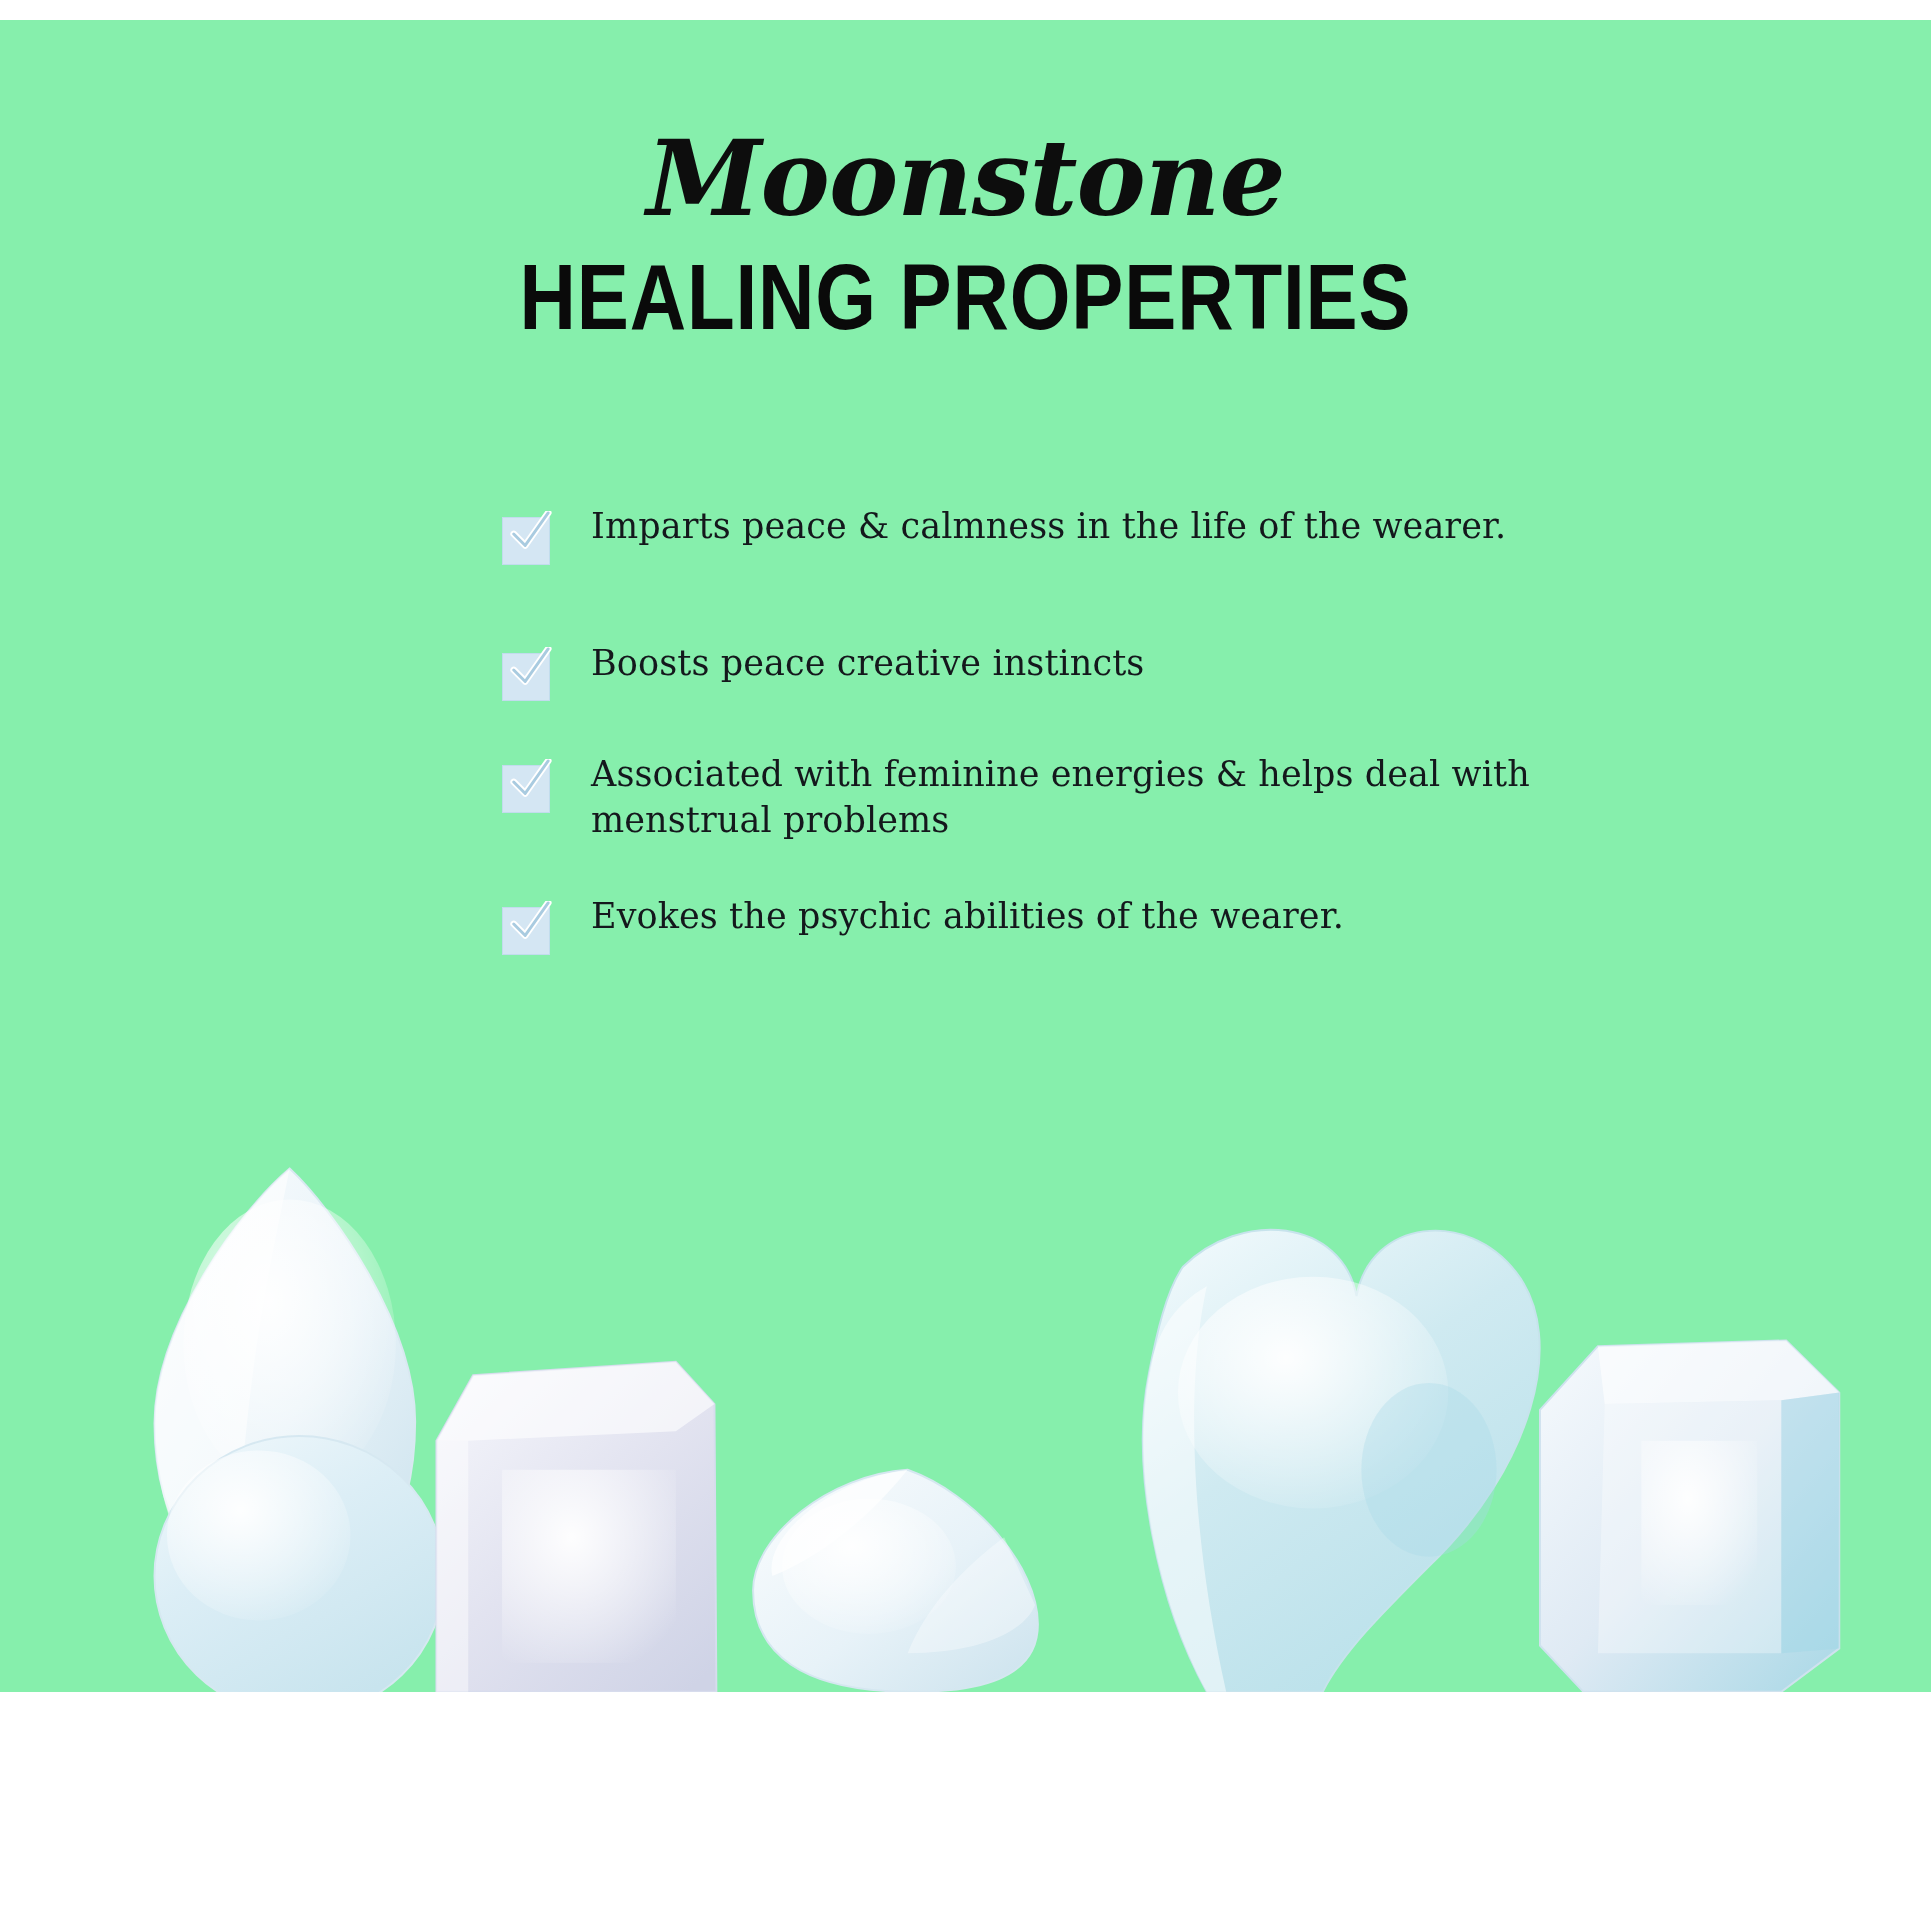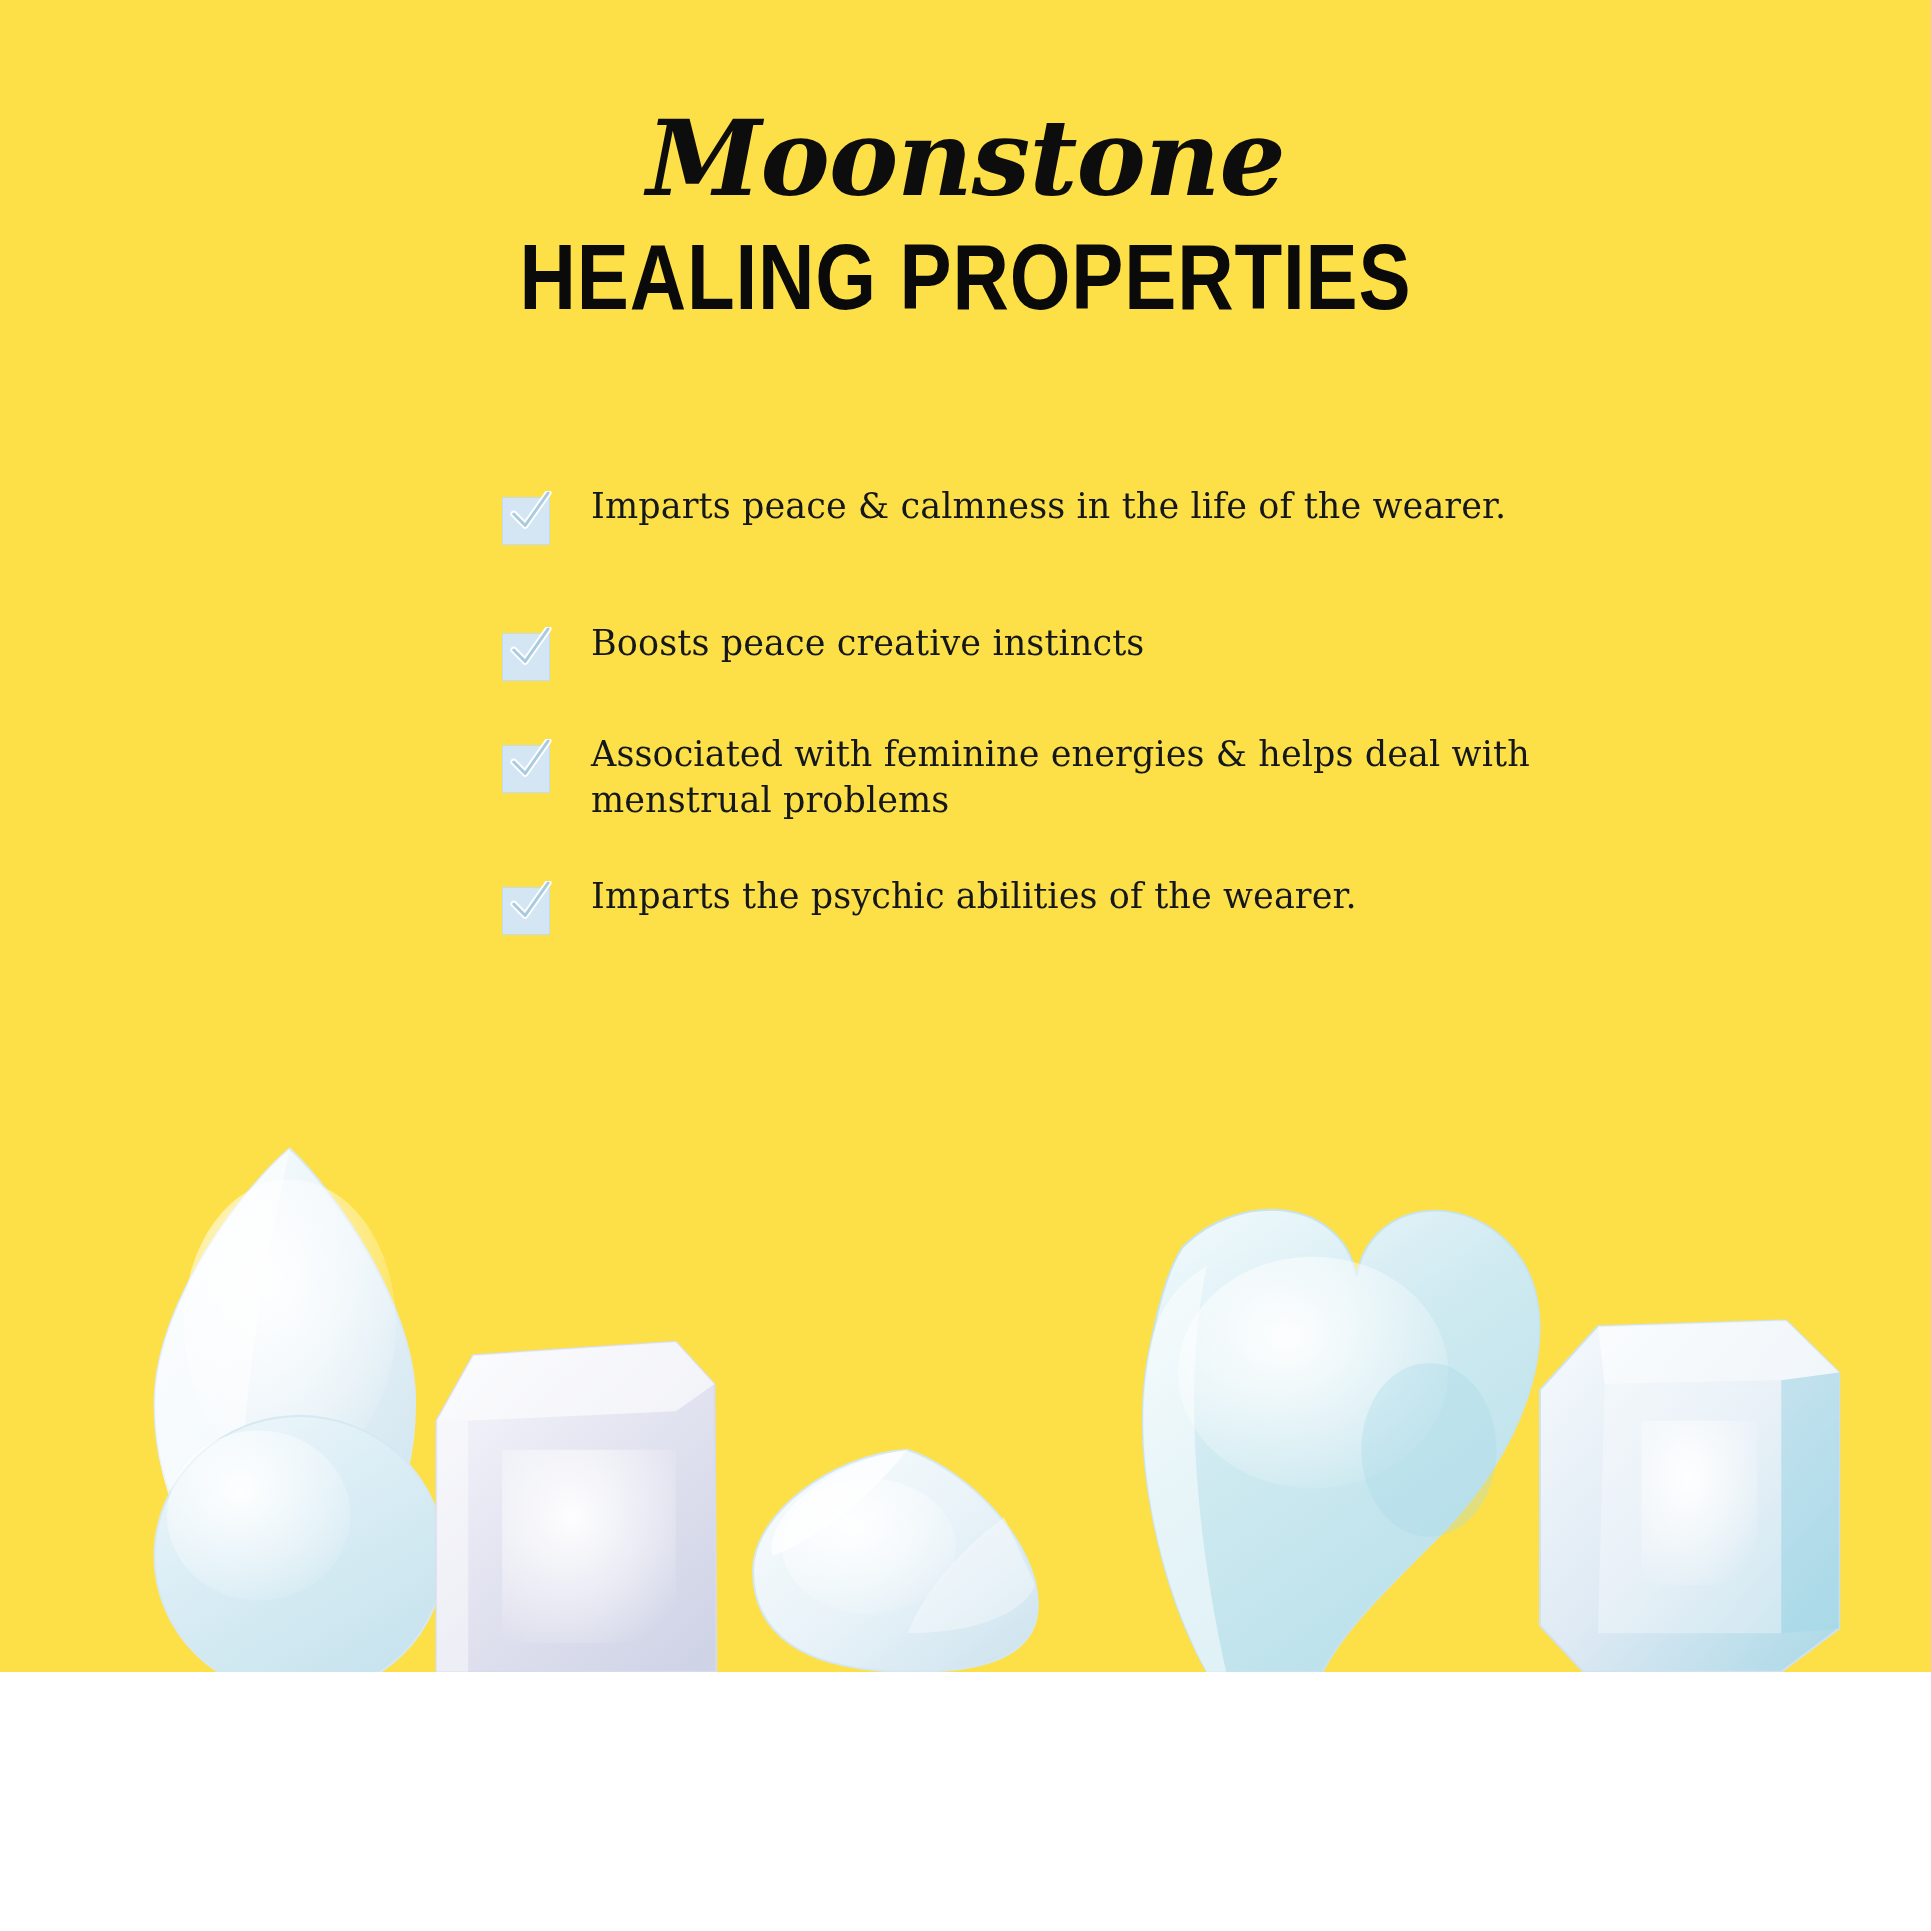--- a/index.html
+++ b/index.html
@@ -12,21 +12,22 @@
     height: 1931px;
     overflow: hidden;
     font-family: "Liberation Serif", serif;
     color: #111111;
     position: relative;
   }
   .page {
     position: relative;
     width: 1931px;
     height: 1672px;
-    background: #fde047;
+    background: #86efac;
+    margin-top: 20px;
   }
 
   
   .title-block {
     position: absolute;
     top: 104px;
     left: 0;
     width: 1931px;
     text-align: center;
   }
@@ -158,21 +159,21 @@
 
 
     <div class="list-item li-4">
       <span class="checkbox">
         <span class="box"></span>
         <svg class="tick" viewBox="0 0 46 46" aria-hidden="true">
           <path d="M6 24 L18 36 L42 2" fill="none" stroke="#ffffff" stroke-width="7" stroke-linecap="round" stroke-linejoin="round"></path>
           <path d="M6 24 L18 36 L42 2" fill="none" stroke="#a9cbe0" stroke-width="3" stroke-linecap="round" stroke-linejoin="round"></path>
         </svg>
       </span>
-      <span class="text">Imparts the psychic abilities of the wearer.</span>
+      <span class="text">Evokes the psychic abilities of the wearer.</span>
     </div>
 
   </div>
 
   <div class="stones">
     <svg viewBox="0 0 2000 560" xmlns="http://www.w3.org/2000/svg" aria-hidden="true">
       <defs>
         <linearGradient id="g1" x1="0" y1="0" x2="0.6" y2="1">
           <stop offset="0%" stop-color="#f2f9fc"></stop>
           <stop offset="45%" stop-color="#dceef6"></stop>

